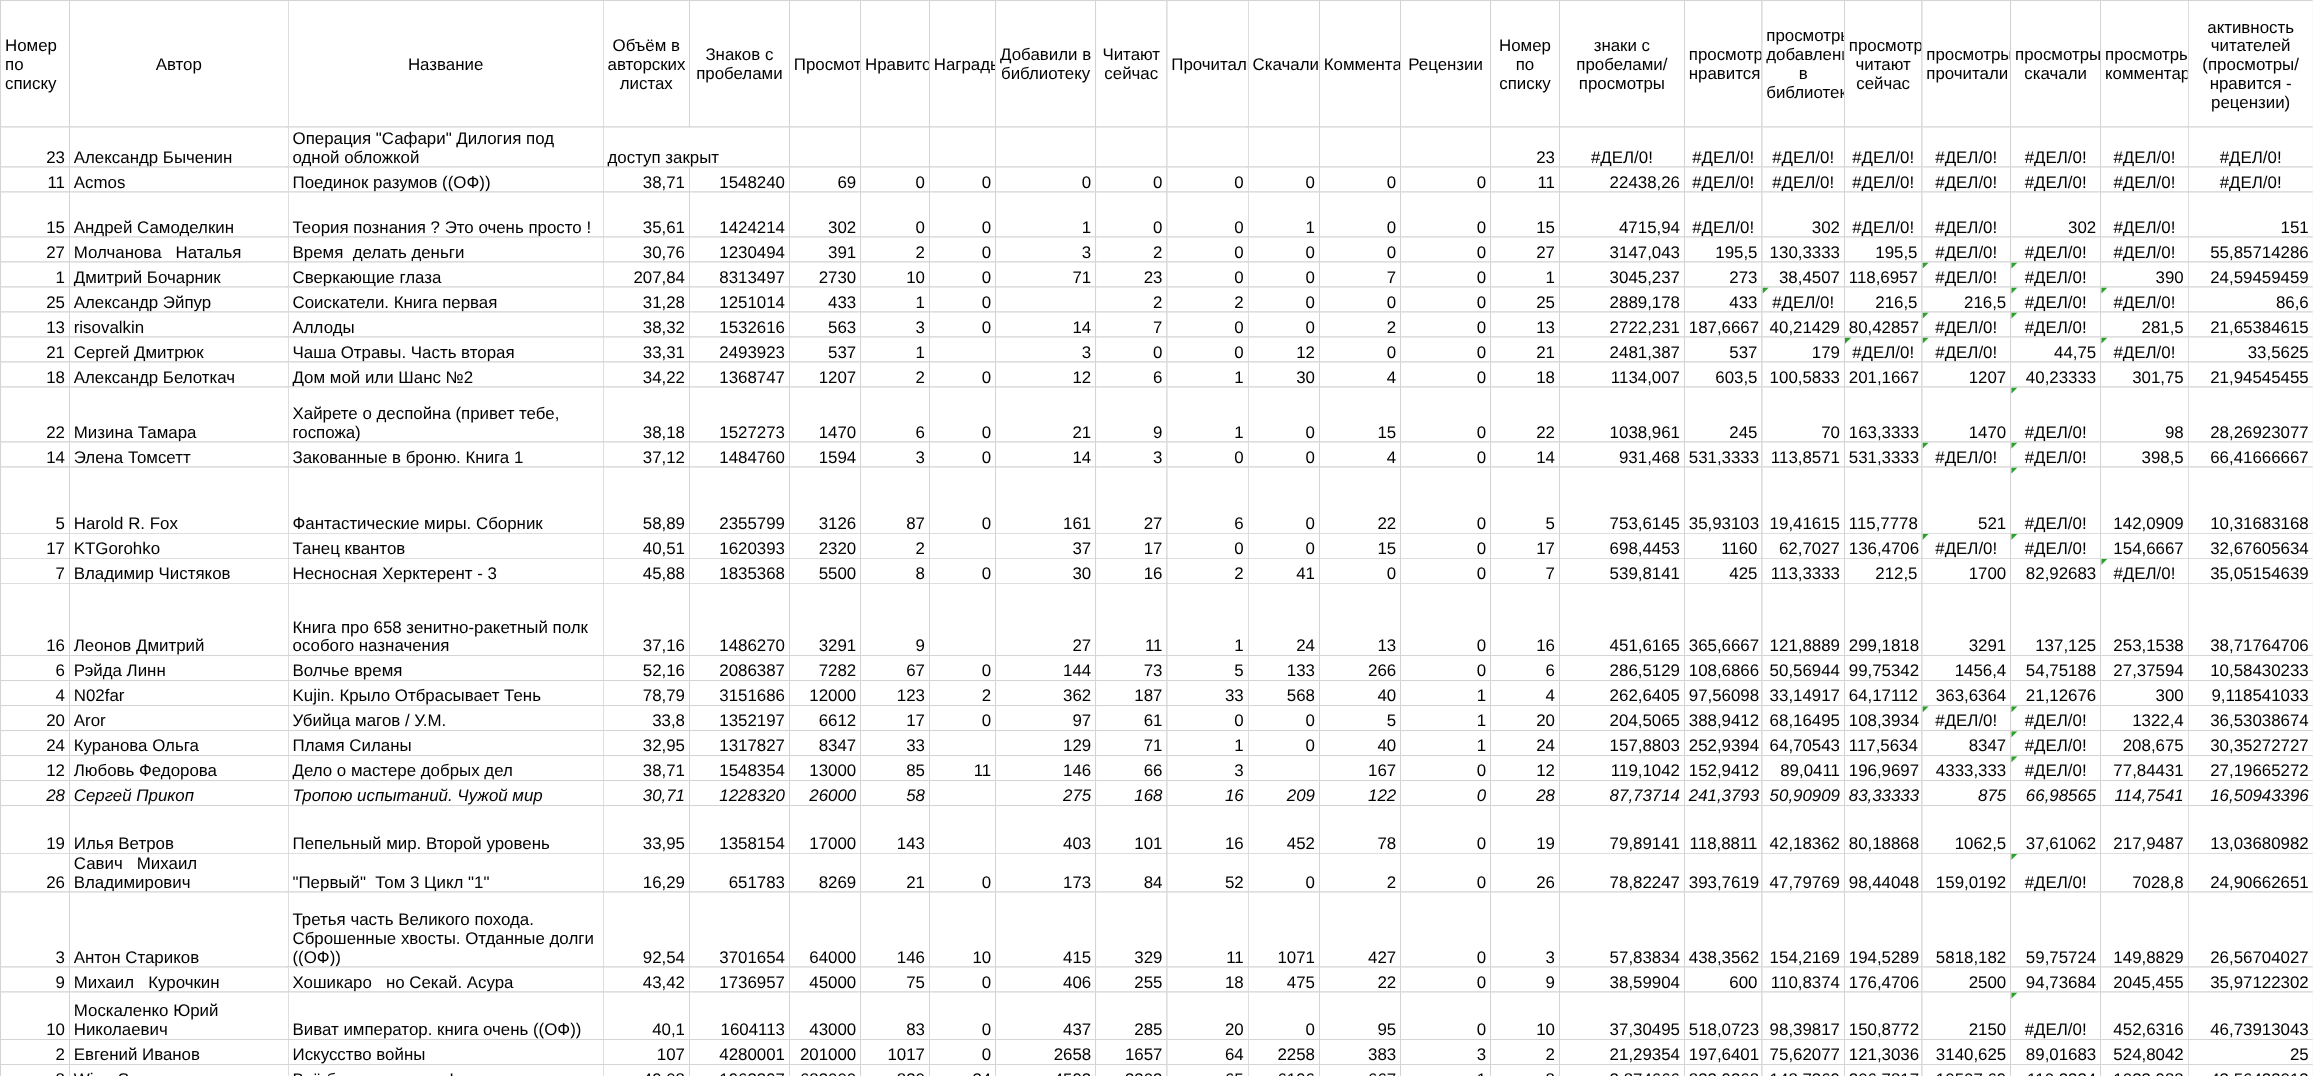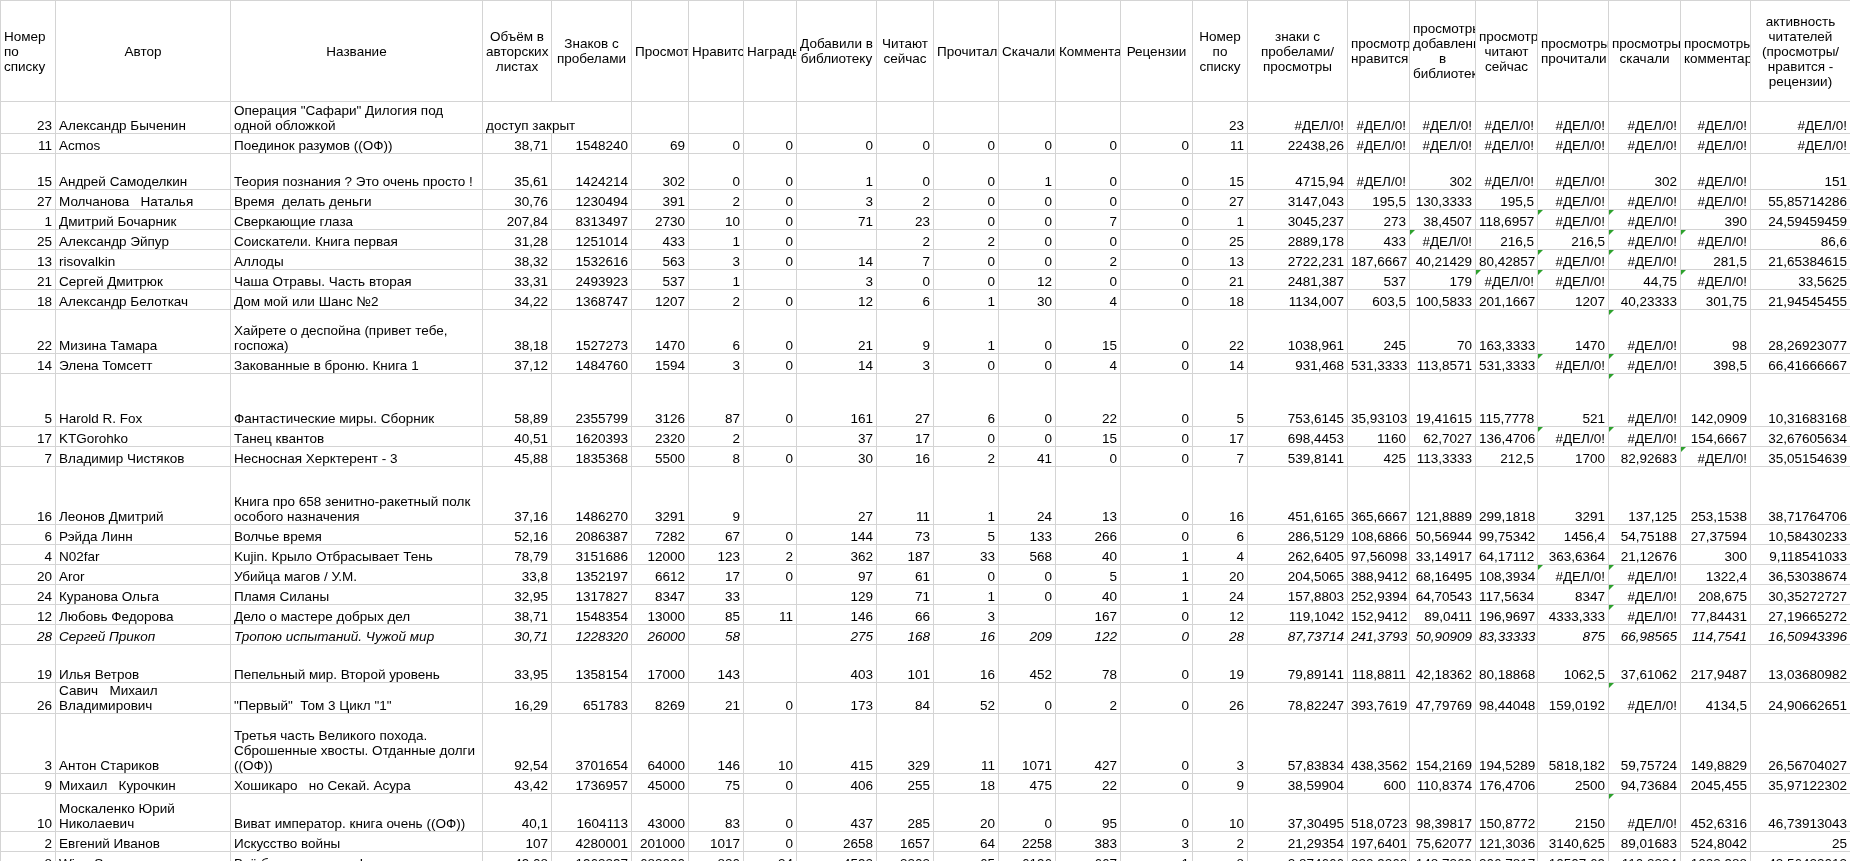--- a/index.html
+++ b/index.html
@@ -5,21 +5,21 @@
   html,body{margin:0;padding:0;background:#fff;}
   body{font-family:"Liberation Sans","DejaVu Sans",sans-serif;color:#000;}
   #sheet{position:relative;width:1850px;}
   table{border-collapse:collapse;table-layout:fixed;width:1850px;background:#fff;}
   td,th{border:1px solid #d4d4d4;padding:0 3px;font-size:13.5px;line-height:15px;
         font-weight:normal;overflow:hidden;position:relative;box-sizing:border-box;}
   thead th{height:101px;vertical-align:middle;text-align:center;background:#fff;}
   thead th.hleft{text-align:left;}
   tbody td{vertical-align:bottom;text-align:right;background:#fff;}
   td.tl{text-align:left;white-space:pre-wrap;word-wrap:break-word;}
-  td.err{text-align:right;}
+  td.err{text-align:center;}
   td.spill{white-space:nowrap;overflow:visible;text-align:left;z-index:2;border-right-color:transparent;}
   .tri{position:absolute;top:0;left:0;width:0;height:0;
        border-top:5px solid var(--tri-color);border-right:5px solid transparent;}
 </style>
 </head>
 <body>
 
 <div id="sheet">
   <table>
     <colgroup id="cols">
@@ -640,21 +640,21 @@
           <td>0</td>
           <td>2</td>
           <td>0</td>
           <td>26</td>
           <td>78,82247</td>
           <td>393,7619</td>
           <td>47,79769</td>
           <td>98,44048</td>
           <td>159,0192</td>
           <td class="err">#ДЕЛ/0!<span class="tri"></span></td>
-          <td>4134,5</td>
+          <td>7028,8</td>
           <td>24,90662651</td>
         </tr>
         <tr style="height: 60px;">
           <td>3</td>
           <td class="tl">Антон Стариков</td>
           <td class="tl">Третья часть Великого похода. Сброшенные хвосты. Отданные долги ((ОФ))</td>
           <td>92,54</td>
           <td>3701654</td>
           <td>64000</td>
           <td>146</td>

